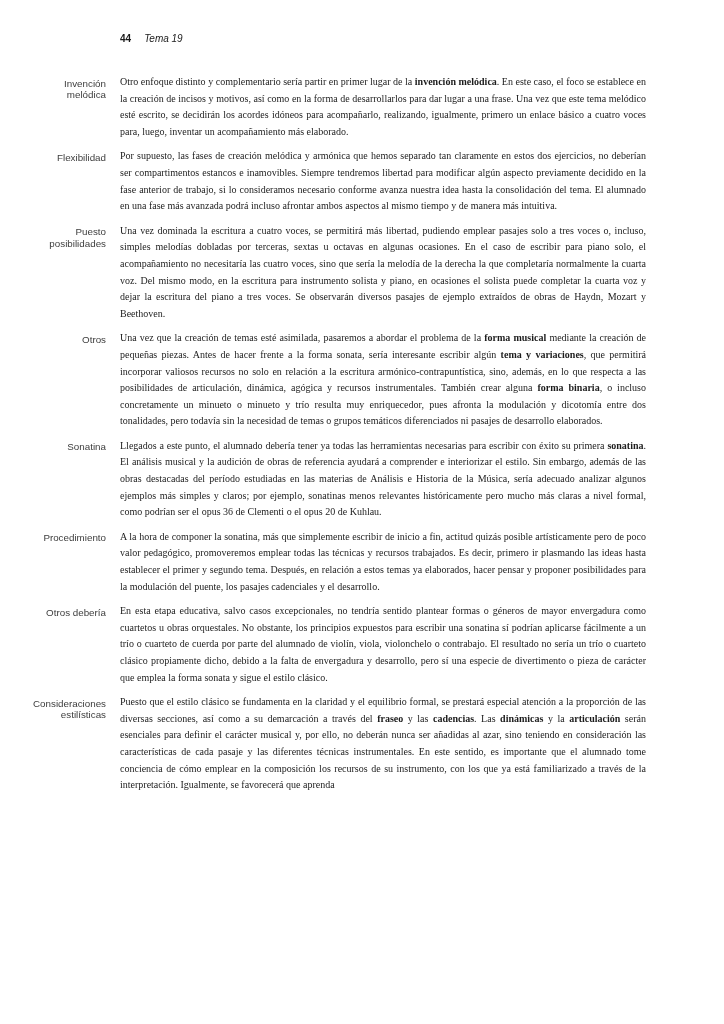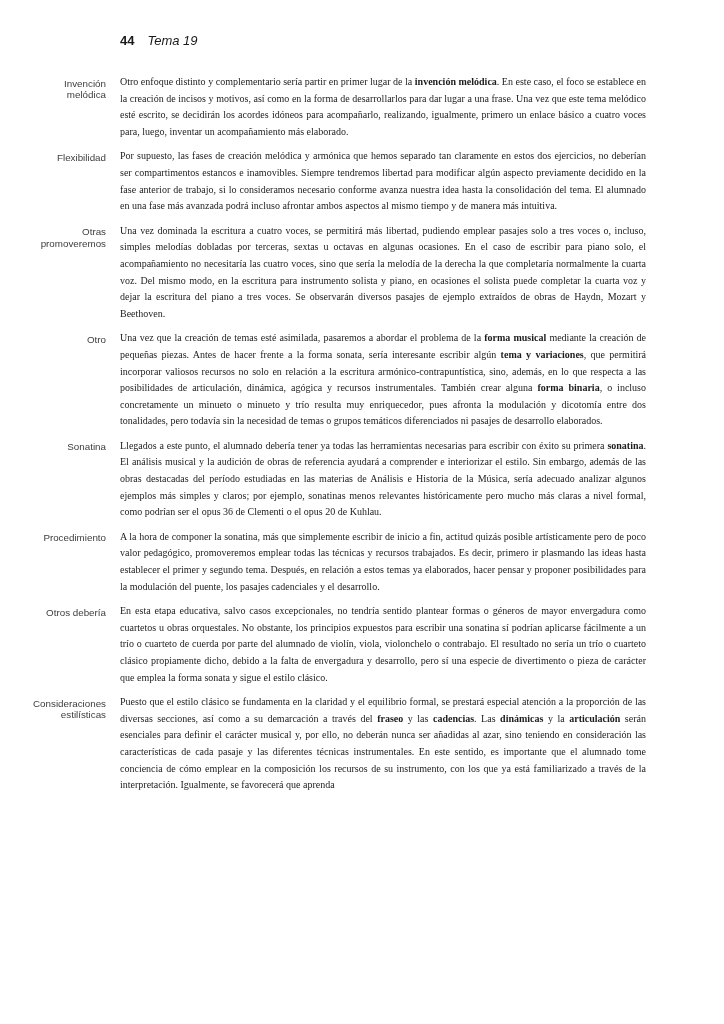--- a/index.html
+++ b/index.html
@@ -18,21 +18,21 @@
     background: #ffffff;
   }
   .page-header {
     position: absolute;
     top: 33px;
     left: 120px;
     display: flex;
     align-items: baseline;
     gap: 13px;
     font-family: "Liberation Sans", sans-serif;
-    font-size: 13px;
+    font-size: 10px;
     color: #1a1a1a;
   }
   .page-number { font-weight: 700; }
   .chapter-title { font-style: italic; font-weight: 400; }
   .sections {
     position: absolute;
     top: 74px;
     left: 28px;
     width: 618px;
     display: flex;
@@ -78,26 +78,26 @@
       <div class="margin-label">Invención melódica</div>
       <p class="paragraph" lang="es"><span>Otro enfoque distinto y complementario sería partir en primer lugar de la </span><b>invención melódica</b><span>. En este caso, el foco se establece en la creación de incisos y motivos, así como en la forma de desarrollarlos para dar lugar a una frase. Una vez que este tema melódico esté escrito, se decidirán los acordes idóneos para acompañarlo, realizando, igualmente, primero un enlace básico a cuatro voces para, luego, inventar un acompañamiento más elaborado.</span></p>
     </div>
 
     <div class="section">
       <div class="margin-label">Flexibilidad</div>
       <p class="paragraph" lang="es"><span>Por supuesto, las fases de creación melódica y armónica que hemos separado tan claramente en estos dos ejercicios, no deberían ser compartimentos estancos e inamovibles. Siempre tendremos libertad para modificar algún aspecto previamente decidido en la fase anterior de trabajo, si lo consideramos necesario conforme avanza nuestra idea hasta la consolidación del tema. El alumnado en una fase más avanzada podrá incluso afrontar ambos aspectos al mismo tiempo y de manera más intuitiva.</span></p>
     </div>
 
     <div class="section">
-      <div class="margin-label">Otras promoveremos</div>
+      <div class="margin-label">Puesto posibilidades</div>
       <p class="paragraph" lang="es"><span>Una vez dominada la escritura a cuatro voces, se permitirá más libertad, pudiendo emplear pasajes solo a tres voces o, incluso, simples melodías dobladas por terceras, sextas u octavas en algunas ocasiones. En el caso de escribir para piano solo, el acompañamiento no necesitaría las cuatro voces, sino que sería la melodía de la derecha la que completaría normalmente la cuarta voz. Del mismo modo, en la escritura para instrumento solista y piano, en ocasiones el solista puede completar la cuarta voz y dejar la escritura del piano a tres voces. Se observarán diversos pasajes de ejemplo extraídos de obras de Haydn, Mozart y Beethoven.</span></p>
     </div>
 
     <div class="section">
-      <div class="margin-label">Otro</div>
+      <div class="margin-label">Otros</div>
       <p class="paragraph" lang="es"><span>Una vez que la creación de temas esté asimilada, pasaremos a abordar el problema de la </span><b>forma musical</b><span> mediante la creación de pequeñas piezas. Antes de hacer frente a la forma sonata, sería interesante escribir algún </span><b>tema y variaciones</b><span>, que permitirá incorporar valiosos recursos no solo en relación a la escritura armónico-contrapuntística, sino, además, en lo que respecta a las posibilidades de articulación, dinámica, agógica y recursos instrumentales. También crear alguna </span><b>forma binaria</b><span>, o incluso concretamente un minueto o minueto y trío resulta muy enriquecedor, pues afronta la modulación y dicotomía entre dos tonalidades, pero todavía sin la necesidad de temas o grupos temáticos diferenciados ni pasajes de desarrollo elaborados.</span></p>
     </div>
 
     <div class="section">
       <div class="margin-label">Sonatina</div>
       <p class="paragraph" lang="es"><span>Llegados a este punto, el alumnado debería tener ya todas las herramientas necesarias para escribir con éxito su primera </span><b>sonatina</b><span>. El análisis musical y la audición de obras de referencia ayudará a comprender e interiorizar el estilo. Sin embargo, además de las obras destacadas del período estudiadas en las materias de Análisis e Historia de la Música, sería adecuado analizar algunos ejemplos más simples y claros; por ejemplo, sonatinas menos relevantes históricamente pero mucho más claras a nivel formal, como podrían ser el opus 36 de Clementi o el opus 20 de Kuhlau.</span></p>
     </div>
 
     <div class="section">
       <div class="margin-label">Procedimiento</div>

